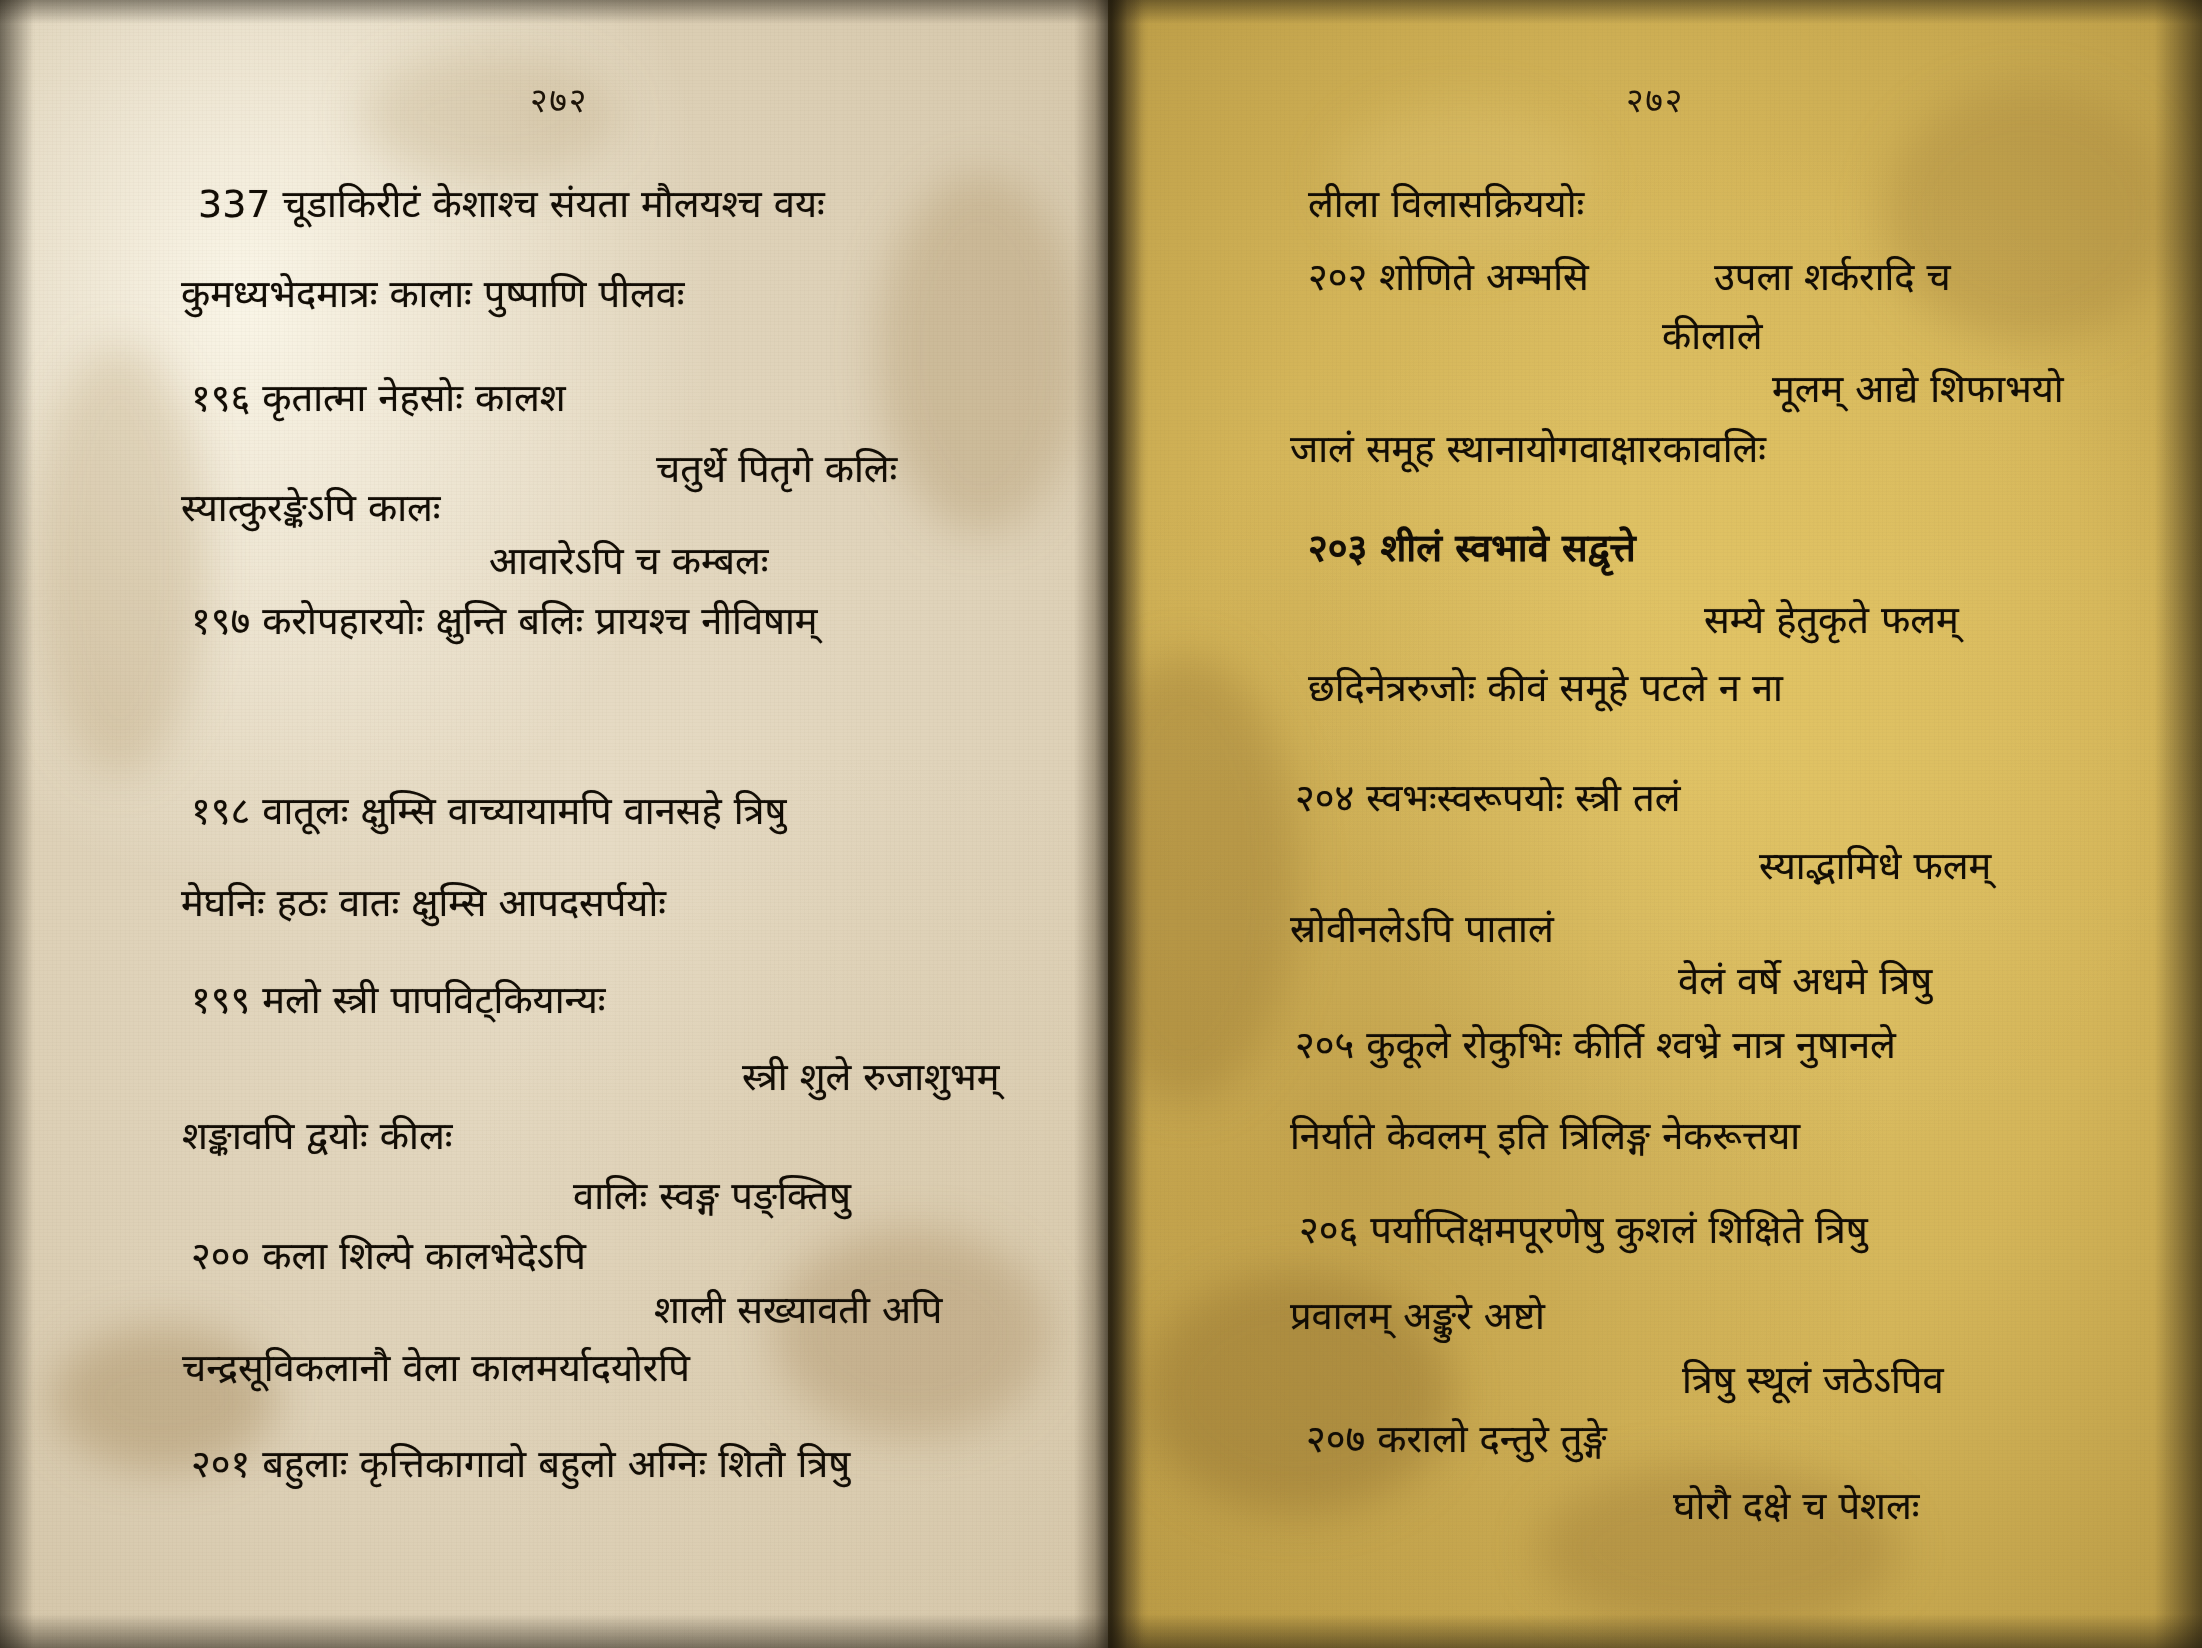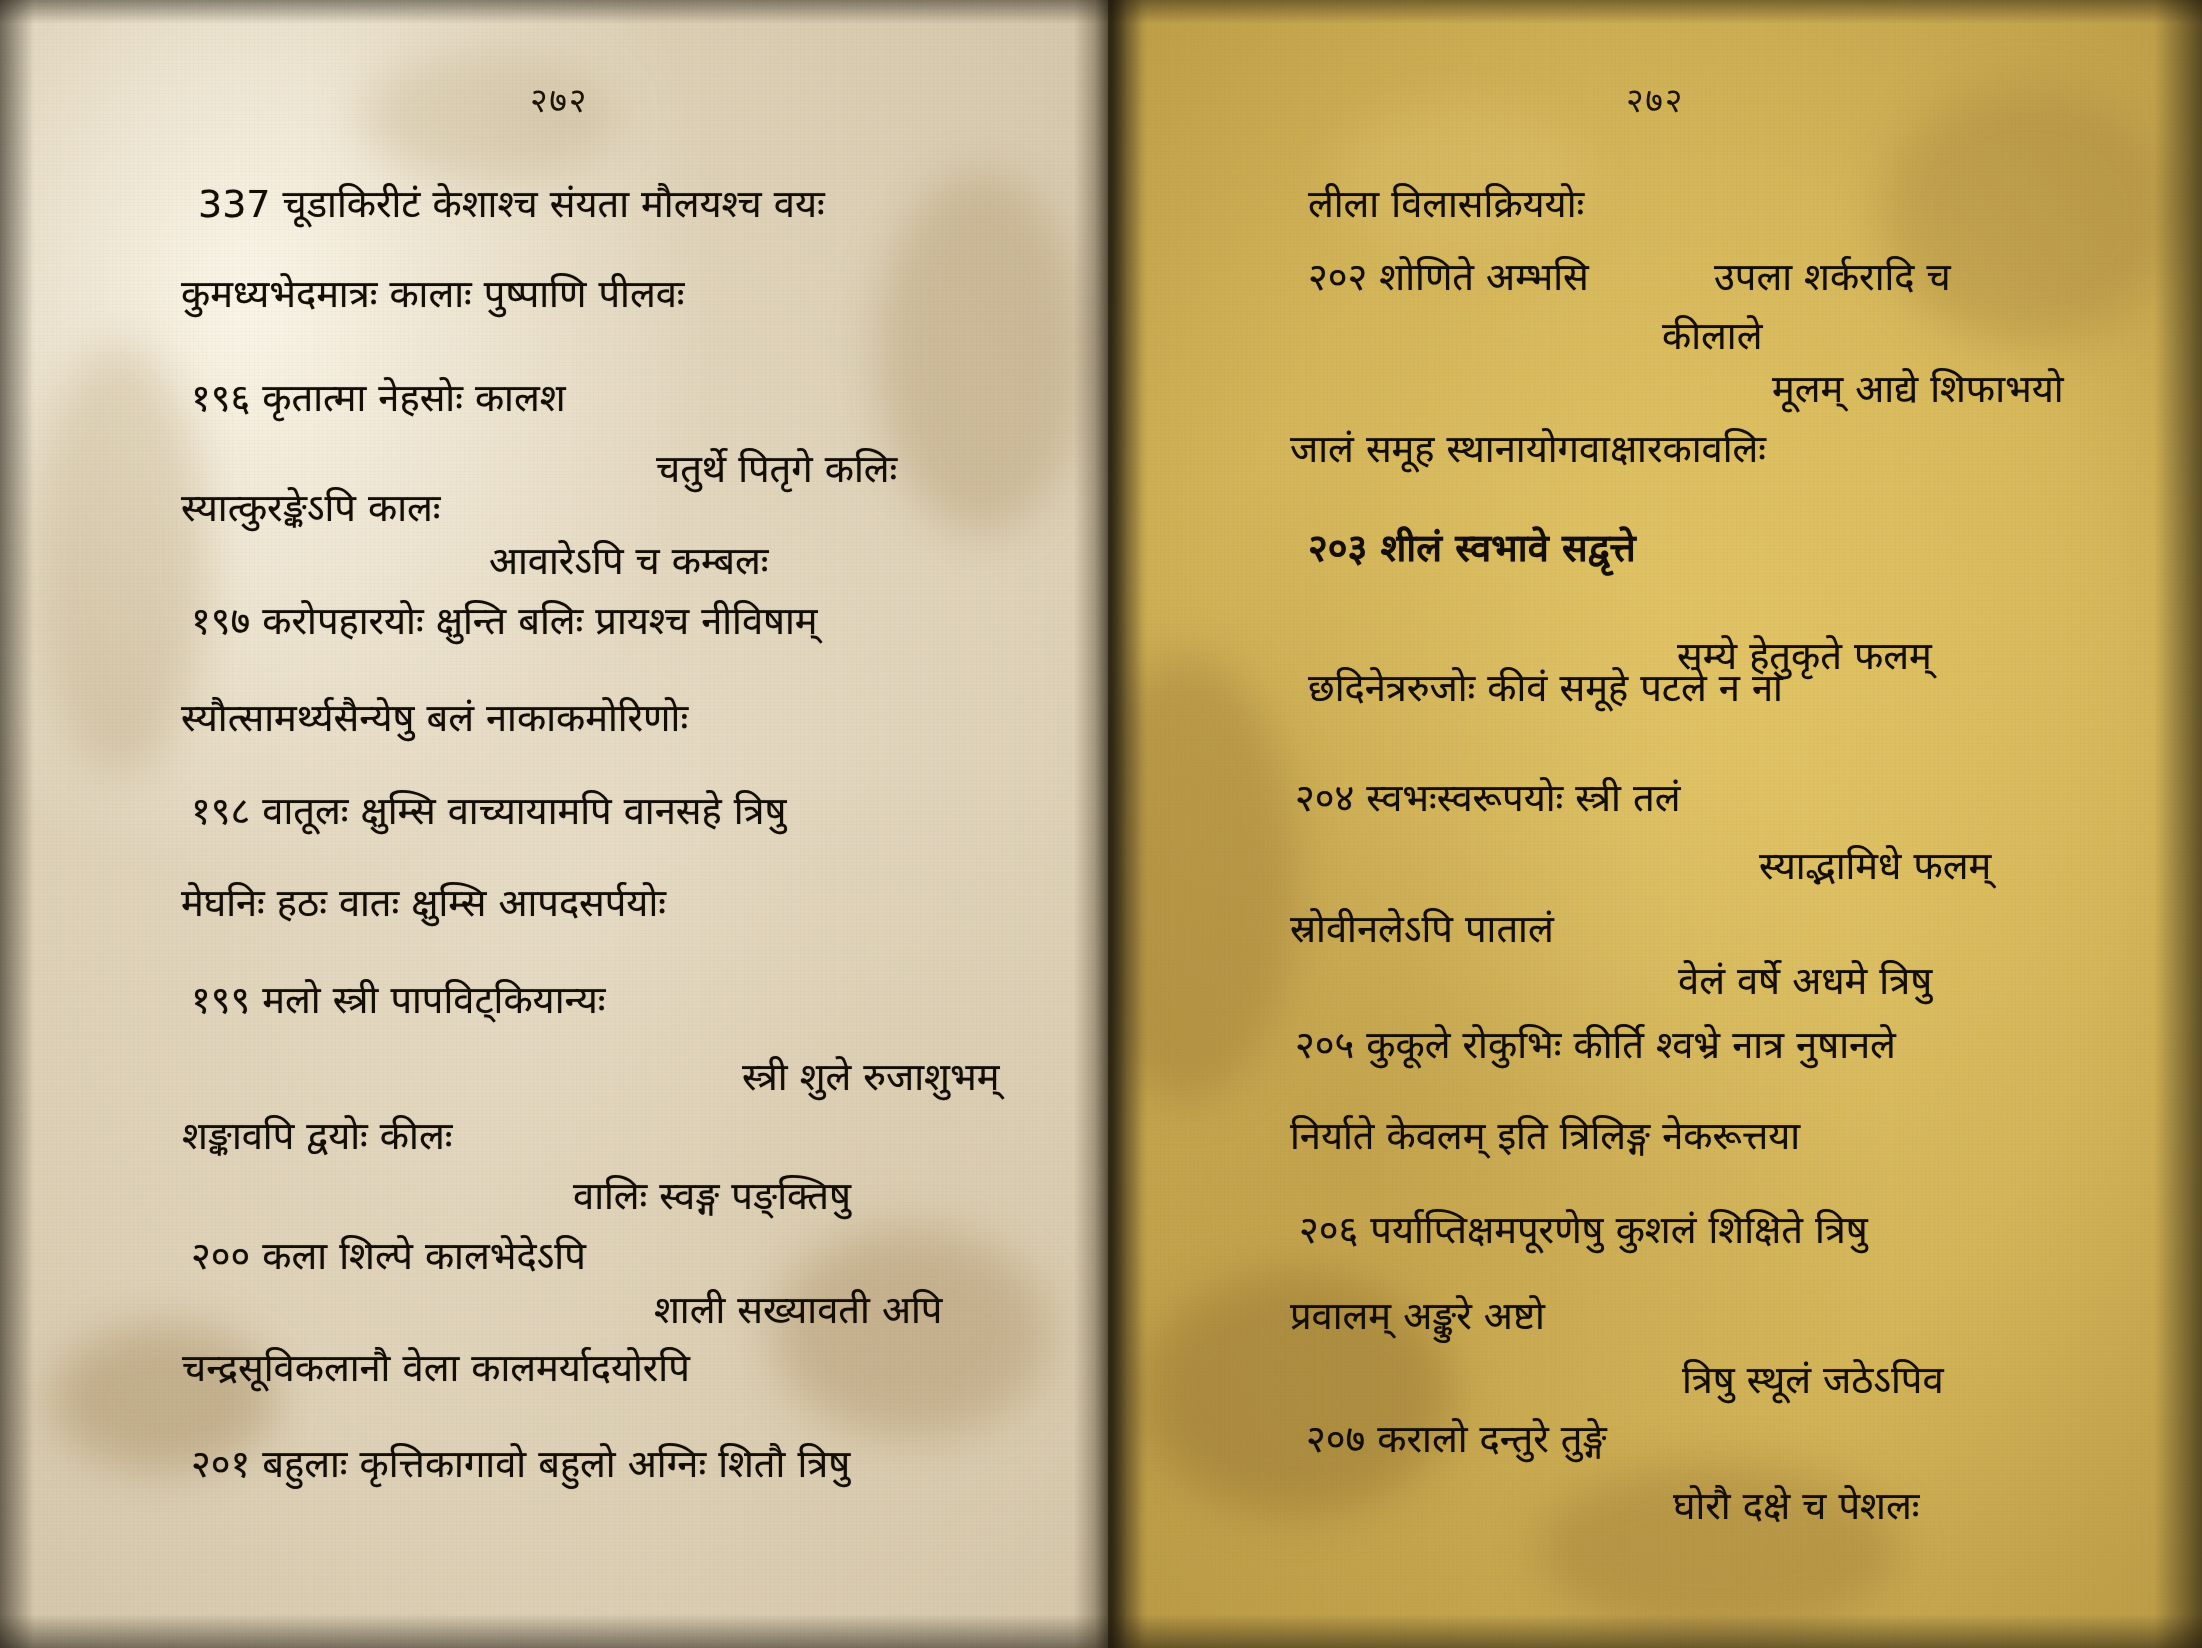--- a/index.html
+++ b/index.html
@@ -181,21 +181,20 @@
     <div class="text-col">
       <div class="folio-number script" style="top:76px;">२७२</div>
 
       <div class="line script" style="left:198px;  top:185px;">337 चूडाकिरीटं केशाश्च संयता मौलयश्च वयः</div>
       <div class="line script" style="left:181px;  top:275px;">कुमध्यभेदमात्रः कालाः पुष्पाणि पीलवः</div>
       <div class="line script" style="left:191px;  top:379px;">१९६ कृतात्मा नेहसोः कालश</div>
       <div class="line script" style="left:656px;  top:404px;margin-top:46px;">चतुर्थे पितृगे कलिः</div>
       <div class="line script" style="left:181px;  top:489px;">स्यात्कुरङ्केऽपि कालः</div>
       <div class="line script" style="left:489px;  top:542px;">आवारेऽपि च कम्बलः</div>
       <div class="line script" style="left:191px;  top:602px;">१९७ करोपहारयोः क्षुन्ति बलिः प्रायश्च नीविषाम्</div>
-      <div class="line script" style="left:181px;  top:699px;">स्यौत्सामर्थ्यसैन्येषु बलं नाकाकमोरिणोः</div>
       <div class="line script" style="left:191px;  top:792px;">१९८ वातूलः क्षुम्सि वाच्यायामपि वानसहे त्रिषु</div>
       <div class="line script" style="left:181px;  top:884px;">मेघनिः हठः वातः क्षुम्सि आपदसर्पयोः</div>
       <div class="line script" style="left:191px;  top:981px;text-align:right;">१९९ मलो स्त्री पापविट्कियान्यः</div>
       <div class="line script" style="left:742px;  top:1058px;">स्त्री शुले रुजाशुभम्</div>
       <div class="line script" style="left:182px;  top:1117px;">शङ्कावपि द्वयोः कीलः</div>
       <div class="line script" style="left:573px;  top:1177px;">वालिः स्वङ्ग पङ्क्तिषु</div>
       <div class="line script" style="left:191px;  top:1237px;">२०० कला शिल्पे कालभेदेऽपि</div>
       <div class="line script" style="left:654px;  top:1291px;">शाली सख्यावती अपि</div>
       <div class="line script" style="left:182px;  top:1349px;">चन्द्रसूविकलानौ वेला कालमर्यादयोरपि</div>
       <div class="line script" style="left:191px;  top:1445px;">२०१ बहुलाः कृत्तिकागावो बहुलो अग्निः शितौ त्रिषु</div>
@@ -220,21 +219,21 @@
     <div class="text-col">
       <div class="folio-number script" style="top:76px;">२७२</div>
 
       <div class="line script" style="left:200px; top:185px;">लीला विलासक्रिययोः</div>
       <div class="line script" style="left:200px; top:258px;">२०२ शोणिते अम्भसि</div>
       <div class="line script" style="left:561px; top:258px;margin-left:45px;">उपला शर्करादि च</div>
       <div class="line script" style="left:554px; top:317px;">कीलाले</div>
       <div class="line script" style="left:664px; top:370px;">मूलम् आद्ये शिफाभयो</div>
       <div class="line script" style="left:182px; top:430px;">जालं समूह स्थानायोगवाक्षारकावलिः</div>
       <div class="line script" style="left:200px; top:529px;font-weight:bold;">२०३ शीलं स्वभावे सद्वृत्ते</div>
-      <div class="line script" style="left:569px; top:601px;margin-top:36px;">सम्ये हेतुकृते फलम्</div>
+      <div class="line script" style="left:596px; top:601px;">सम्ये हेतुकृते फलम्</div>
       <div class="line script" style="left:200px; top:669px;">छदिनेत्ररुजोः कीवं समूहे पटले न ना</div>
       <div class="line script" style="left:187px; top:779px;">२०४ स्वभःस्वरूपयोः स्त्री तलं</div>
       <div class="line script" style="left:651px; top:847px;">स्याद्भामिधे फलम्</div>
       <div class="line script" style="left:182px; top:910px;">स्रोवीनलेऽपि पातालं</div>
       <div class="line script" style="left:570px; top:962px;">वेलं वर्षे अधमे त्रिषु</div>
       <div class="line script" style="left:187px; top:1026px;">२०५ कुकूले रोकुभिः कीर्ति श्वभ्रे नात्र नुषानले</div>
       <div class="line script" style="left:182px; top:1117px;">निर्याते केवलम् इति त्रिलिङ्ग नेकरूत्तया</div>
       <div class="line script" style="left:191px; top:1211px;">२०६ पर्याप्तिक्षमपूरणेषु कुशलं शिक्षिते त्रिषु</div>
       <div class="line script" style="left:182px; top:1297px;">प्रवालम् अङ्कुरे अष्टो</div>
       <div class="line script" style="left:574px; top:1361px;">त्रिषु स्थूलं जठेऽपिव</div>

